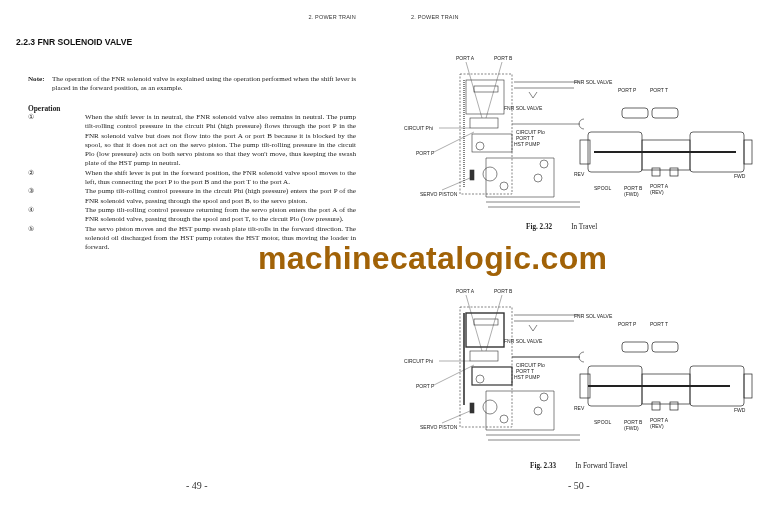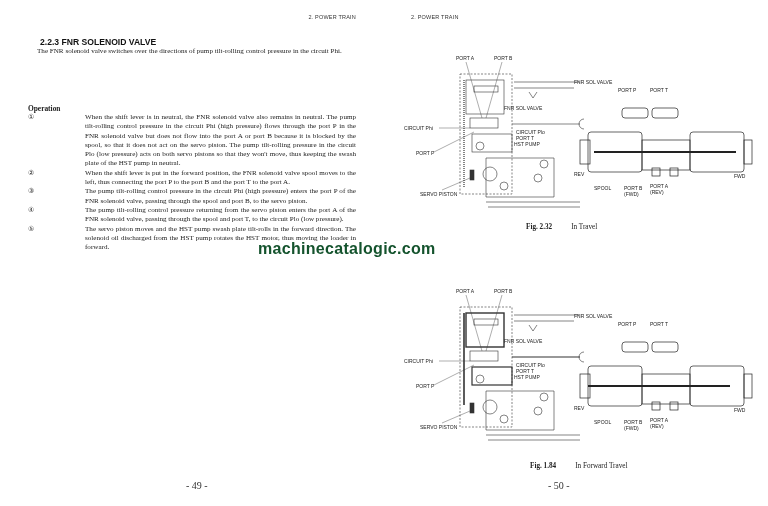--- a/index.html
+++ b/index.html
@@ -3,48 +3,51 @@
 <meta charset="utf-8">
 <style>
   html,body{margin:0;padding:0;background:#fff;}
   body{width:768px;height:506px;position:relative;overflow:hidden;font-family:"Liberation Serif",serif;color:#222;}
   .page{position:absolute;top:0;height:506px;}
   .page.left{left:0;width:384px;}
   .page.right{left:384px;width:384px;}
   .running-head{position:absolute;top:14px;font-family:"Liberation Sans",sans-serif;font-size:5.5px;letter-spacing:.2px;color:#333;}
   .left .running-head{right:28px;}
   .right .running-head{left:27px;}
-  .section-title{position:absolute;left:40px;top:37px;font-family:"Liberation Sans",sans-serif;font-weight:bold;font-size:8.6px;color:#111;}
+  .section-title{position:absolute;left:16px;top:37px;font-family:"Liberation Sans",sans-serif;font-weight:bold;font-size:8.6px;color:#111;}
   .body-text{position:absolute;left:28px;width:328px;font-size:7.1px;line-height:9.3px;text-align:justify;color:#222;}
   .intro{top:47px;text-indent:9px;}
   .note{top:75px;display:flex;}
   .note .lbl{font-weight:bold;width:24px;flex:none;}
   .note .txt{flex:1;}
   .op-head{position:absolute;left:28px;top:104px;font-size:7.4px;font-weight:bold;text-align:right;}
   .op-list{position:absolute;left:28px;top:113px;width:328px;margin:0;padding:0;list-style:none;font-size:7.1px;line-height:9.3px;text-align:justify;}
   .op-list li{display:flex;}
   .op-list .num{width:14px;flex:none;font-family:"DejaVu Sans",sans-serif;font-size:7px;}
   .op-list .t{flex:1;margin-left:43px;}
-  .watermark{position:absolute;left:258px;top:240px;font-family:"Liberation Sans",sans-serif;font-weight:bold;font-size:16px;color:#14532d;letter-spacing:.3px;}
+  .watermark{position:absolute;left:258px;top:240px;font-family:"Liberation Sans",sans-serif;font-weight:bold;font-size:32px;color:#a16207;letter-spacing:.3px;}
   .page-num{position:absolute;top:480px;font-size:10px;color:#333;}
   .left .page-num{left:186px;}
-  .right .page-num{left:164px;}
+  .right .page-num{left:184px;}
   .fig{position:absolute;}
   .fig svg{display:block;}
   .fig-caption{position:absolute;font-size:7.2px;color:#222;}
   .fig-caption b{font-weight:bold;margin-right:19px;}
   .lbl-s{font-family:"Liberation Sans",sans-serif;font-size:5px;fill:#222;}
 </style>
 </head>
 <body>
 
 <div class="page left">
   <div class="running-head">2.  POWER TRAIN</div>
   <div class="section-title">2.2.3  FNR SOLENOID VALVE</div>
-  <div class="body-text intro">The FNR solenoid valve switches over the directions of pump tilt-rolling control pressure in the circuit Phi.</div>
+  <div class="body-text note">
+    <span class="lbl">Note:</span>
+    <span class="txt">The operation of the FNR solenoid valve is explained using the operation performed when the shift lever is placed in the forward position, as an example.</span>
+  </div>
   <div class="op-head">Operation</div>
   <ul class="op-list">
     <li>
         <span class="num">①</span>
         <span class="t">When the shift lever is in neutral, the FNR solenoid valve also remains in neutral. The pump tilt-rolling control pressure in the circuit Phi (high pressure) flows through the port P in the FNR solenoid valve but does not flow into the port A or port B because it is blocked by the spool, so that it does not act on the servo piston. The pump tilt-rolling pressure in the circuit Plo (low pressure) acts on both servo pistons so that they won't move, thus keeping the swash plate of the HST pump in neutral.</span>
       </li>
     <li>
         <span class="num">②</span>
         <span class="t">When the shift lever is put in the forward position, the FNR solenoid valve spool moves to the left, thus connecting the port P to the port B and the port T to the port A.</span>
       </li>
@@ -197,19 +200,19 @@
         <text class="lbl-s" x="160" y="100">FWD</text>
         <text class="lbl-s" x="20" y="112">SPOOL</text>
         <text class="lbl-s" x="50" y="112">PORT B</text>
         <text class="lbl-s" x="50" y="118">(FWD)</text>
         <text class="lbl-s" x="76" y="110">PORT A</text>
         <text class="lbl-s" x="76" y="116">(REV)</text>
       </g>
     </svg>
   </div>
   <div class="fig-caption" style="left:146px;top:462px;">
-    <b>Fig. 1.84</b><span>In Forward Travel</span>
+    <b>Fig. 2.33</b><span>In Forward Travel</span>
   </div>
 
   <div class="page-num">- 50 -</div>
 </div>
 
 <div class="watermark">machinecatalogic.com</div>
 
 </body></html>

